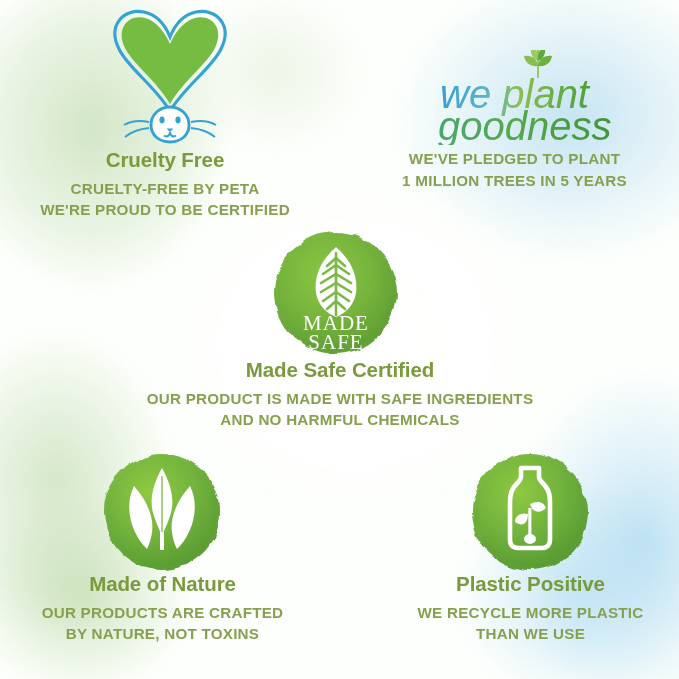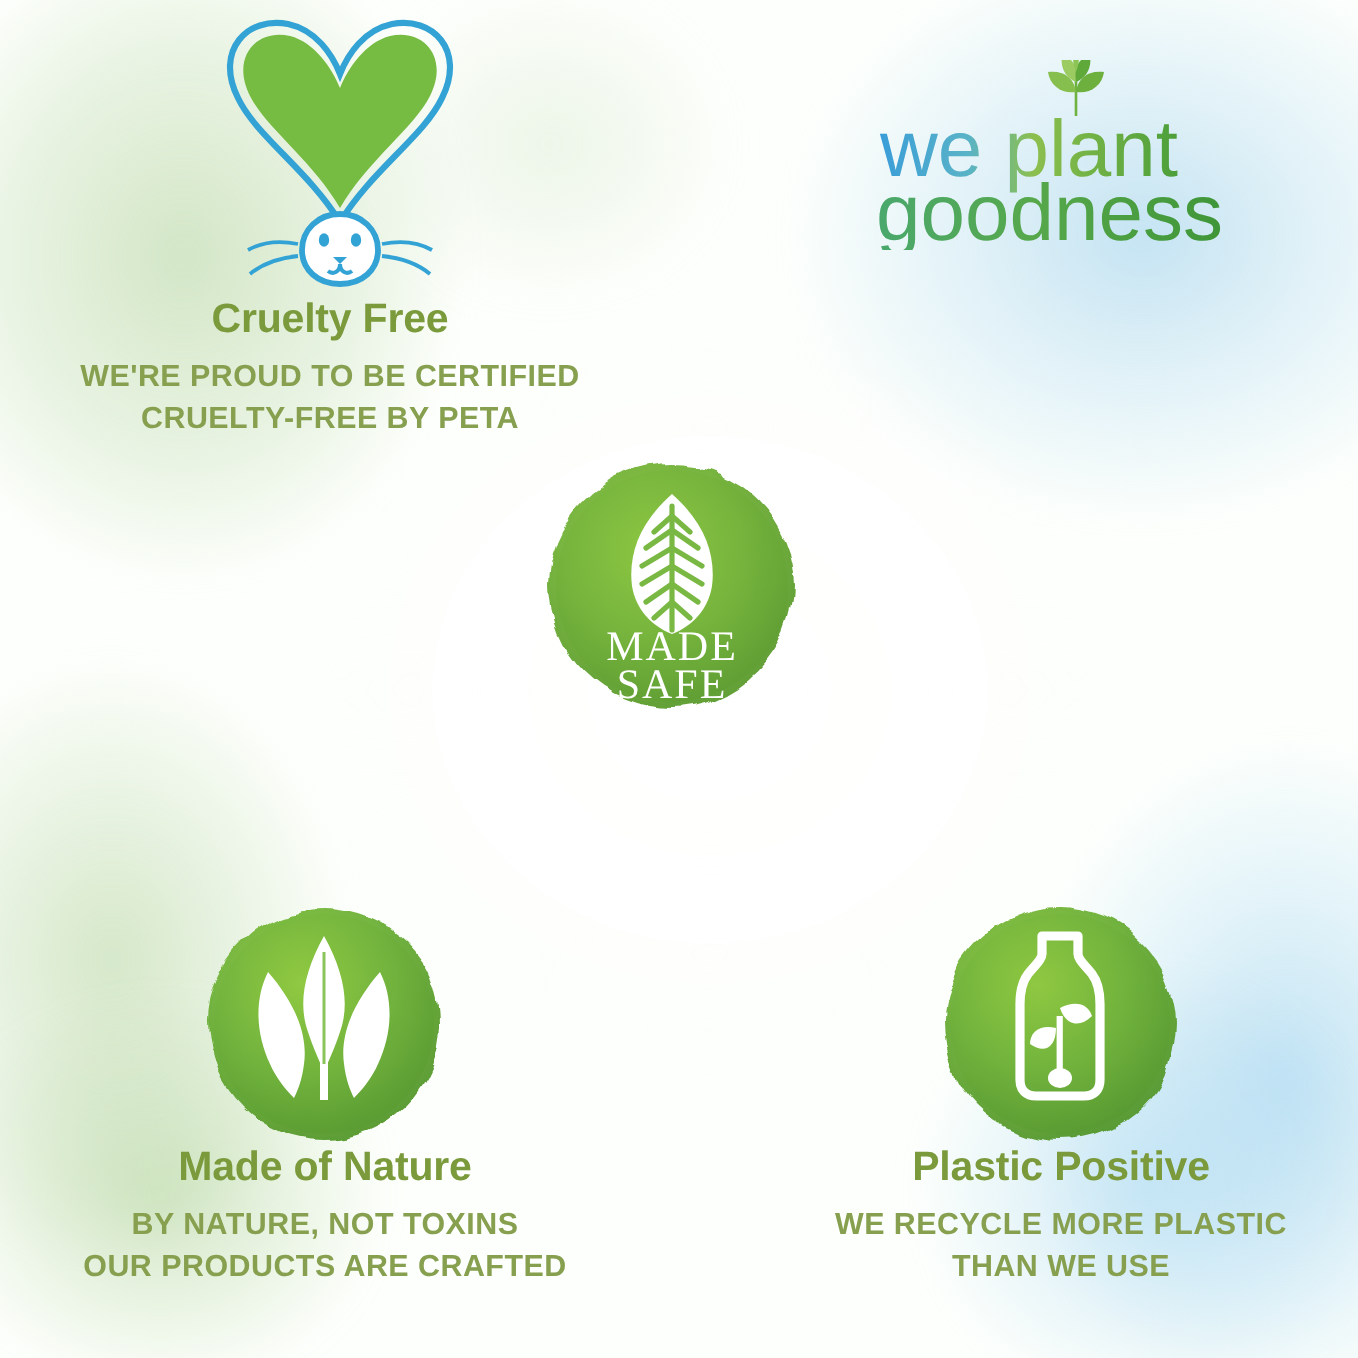--- a/index.html
+++ b/index.html
@@ -91,21 +91,21 @@
     letter-spacing: 0.25px;
     line-height: 1.42;
     margin: 0;
     text-transform: uppercase;
   }
 
   
   .peta-logo { position: absolute; left: 103px; top: 8px; }
 
   
-  .wpg-logo { position: absolute; left: 438px; top: 30px; }
+  .wpg-logo { position: absolute; left: 438px; top: 50px; font-style: italic; }
 
   .made-safe-badge { position: absolute; left: 266px; top: 223px; width: 140px; height: 140px; }
   .nature-badge    { position: absolute; left: 96px;  top: 446px; width: 132px; height: 132px; }
   .plastic-badge   { position: absolute; left: 464px; top: 446px; width: 132px; height: 132px; }
 
   .badge-svg { position: absolute; inset: 0; }
 
   
   .blk-cruelty  { left: 0px;   top: 148px; width: 330px; }
   .blk-plant    { left: 350px; top: 148px; width: 329px; }
@@ -145,22 +145,22 @@
 
       <path d="M46 114 C36 112 28 113 21 117" fill="none" stroke="#33a2d4" stroke-width="1.9"></path>
       <path d="M46 120 C36 121 28 124 22 129" fill="none" stroke="#33a2d4" stroke-width="1.9"></path>
       <path d="M88 114 C98 112 106 113 113 117" fill="none" stroke="#33a2d4" stroke-width="1.9"></path>
       <path d="M88 120 C98 121 106 124 112 129" fill="none" stroke="#33a2d4" stroke-width="1.9"></path>
     </svg>
   </div>
 
   <div class="block blk-cruelty">
     <div class="heading">Cruelty Free</div>
+    <div class="subtext">CRUELTY-FREE BY PETA</div>
     <div class="subtext">WE'RE PROUD TO BE CERTIFIED</div>
-    <div class="subtext">CRUELTY-FREE BY PETA</div>
   </div>
 
   <div class="wpg-logo">
     <svg width="200" height="95" viewBox="0 0 200 95" aria-hidden="true">
       <defs>
         <linearGradient id="wpgGrad" x1="0" y1="0" x2="1" y2="0">
           <stop offset="0%" stop-color="#3a9dd8"></stop>
           <stop offset="30%" stop-color="#59b3c7"></stop>
           <stop offset="52%" stop-color="#8cbf4e"></stop>
           <stop offset="100%" stop-color="#4c9f3a"></stop>
@@ -180,20 +180,24 @@
         <path d="M14 9 C19 7 22 2 21 -4 C15 -3 13 2 14 9 Z" fill="#5fa93a"></path>
         <path d="M14 4 C12 -1 12 -6 14 -10 C16 -6 16 -1 14 4 Z" fill="#8cc455"></path>
       </g>
 
       <text x="2" y="58" font-family="Liberation Sans, sans-serif" font-size="40" fill="url(#wpgGrad)">we plant</text>
 
       <text x="0" y="90" font-family="Liberation Sans, sans-serif" font-size="40" fill="url(#wpgGrad2)">goodness</text>
     </svg>
   </div>
 
+  <div class="block blk-plant">
+    <div class="subtext">WE'VE PLEDGED TO PLANT</div>
+    <div class="subtext">1 MILLION TREES IN 5 YEARS</div>
+  </div>
 
   <div class="made-safe-badge">
     <svg class="badge-svg" viewBox="0 0 140 140" aria-hidden="true">
       <defs>
         <radialGradient id="msDisc" cx="42%" cy="35%" r="68%">
           <stop offset="0%" stop-color="#8cc63f"></stop>
           <stop offset="55%" stop-color="#74b33a"></stop>
           <stop offset="100%" stop-color="#5d9c31"></stop>
         </radialGradient>
         <filter id="msRough" x="-20%" y="-20%" width="140%" height="140%">
@@ -215,20 +219,25 @@
           <path d="M-9 26 L0 18 L9 26"></path>
           <path d="M-9 -17 L0 -25 L9 -17"></path>
         </g>
       </g>
 
       <text x="70" y="107" text-anchor="middle" fill="#ffffff" font-family="Liberation Serif, serif" font-size="21" letter-spacing="1">MADE</text>
       <text x="70" y="126" text-anchor="middle" fill="#ffffff" font-family="Liberation Serif, serif" font-size="21" letter-spacing="1">SAFE</text>
     </svg>
   </div>
 
+  <div class="block blk-madesafe">
+    <div class="heading">Made Safe Certified</div>
+    <div class="subtext">OUR PRODUCT IS MADE WITH SAFE INGREDIENTS</div>
+    <div class="subtext">AND NO HARMFUL CHEMICALS</div>
+  </div>
 
   <div class="nature-badge">
     <svg class="badge-svg" viewBox="0 0 132 132" aria-hidden="true">
       <defs>
         <radialGradient id="bnDisc" cx="40%" cy="32%" r="70%">
           <stop offset="0%" stop-color="#8fc93f"></stop>
           <stop offset="55%" stop-color="#71b33b"></stop>
           <stop offset="100%" stop-color="#589a2f"></stop>
         </radialGradient>
         <filter id="bnRough" x="-20%" y="-20%" width="140%" height="140%">
@@ -250,22 +259,22 @@
         <path d="M64 84 L68 84 L68 104 L64 104 Z"></path>
       </g>
       <g stroke="#76b93f" stroke-width="1.5" fill="none" opacity="0.85">
         <path d="M66 30 L66 86"></path>
       </g>
     </svg>
   </div>
 
   <div class="block blk-nature">
     <div class="heading">Made of Nature</div>
+    <div class="subtext">OUR PRODUCTS ARE CRAFTED</div>
     <div class="subtext">BY NATURE, NOT TOXINS</div>
-    <div class="subtext">OUR PRODUCTS ARE CRAFTED</div>
   </div>
 
   <div class="plastic-badge">
     <svg class="badge-svg" viewBox="0 0 132 132" aria-hidden="true">
       <defs>
         <radialGradient id="ppDisc" cx="40%" cy="32%" r="70%">
           <stop offset="0%" stop-color="#8ec83f"></stop>
           <stop offset="55%" stop-color="#70b23a"></stop>
           <stop offset="100%" stop-color="#57992f"></stop>
         </radialGradient>

